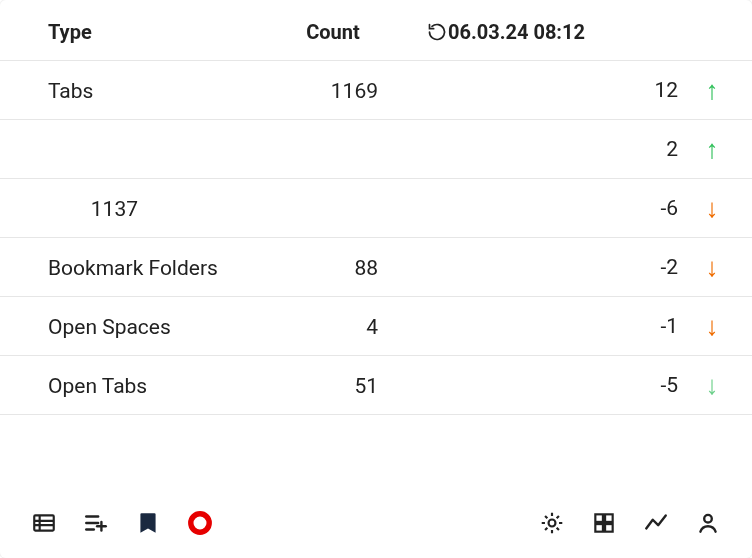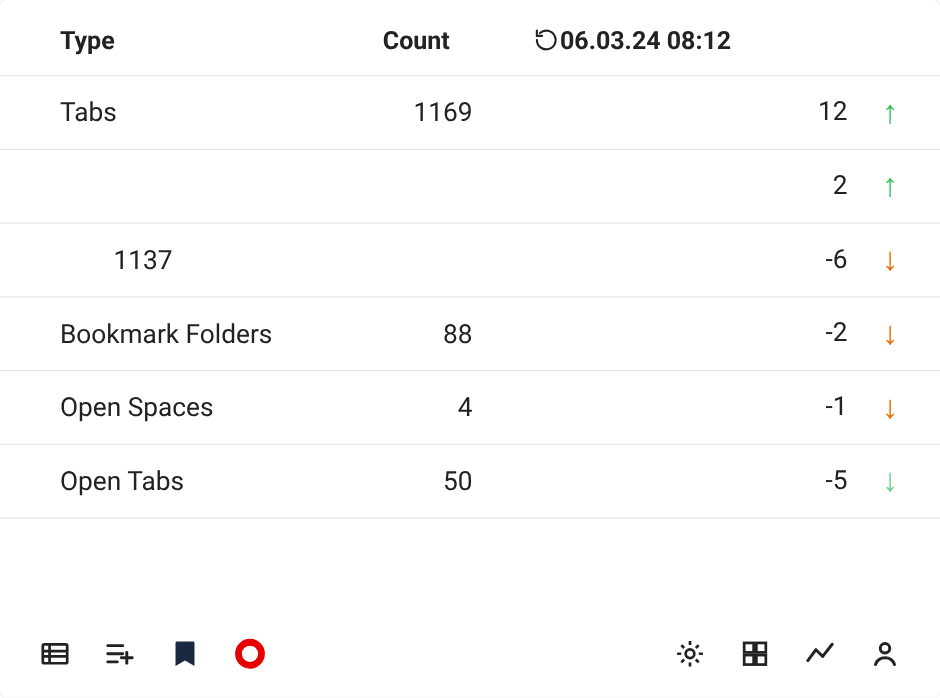--- a/index.html
+++ b/index.html
@@ -150,21 +150,21 @@
         <div class="row">
           <div class="cell-type">Open Spaces</div>
           <div class="cell-count">4</div>
           <div class="cell-delta">
             <span class="delta-value">-1</span>
             <span class="trend trend-down-orange">↓</span>
           </div>
         </div>
         <div class="row">
           <div class="cell-type">Open Tabs</div>
-          <div class="cell-count">50</div>
+          <div class="cell-count">51</div>
           <div class="cell-delta">
             <span class="delta-value">-5</span>
             <span class="trend trend-down-green">↓</span>
           </div>
         </div>
       </div>
 
   </div>
 
   <div class="bottom-bar">

